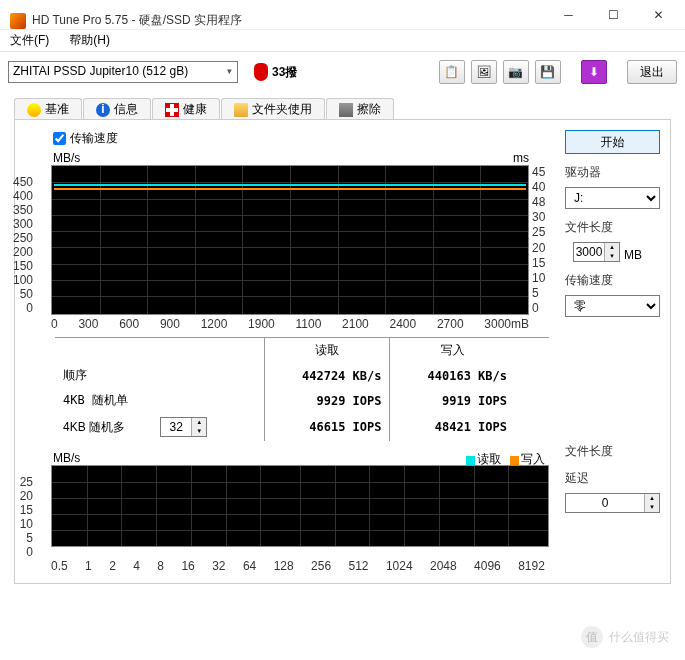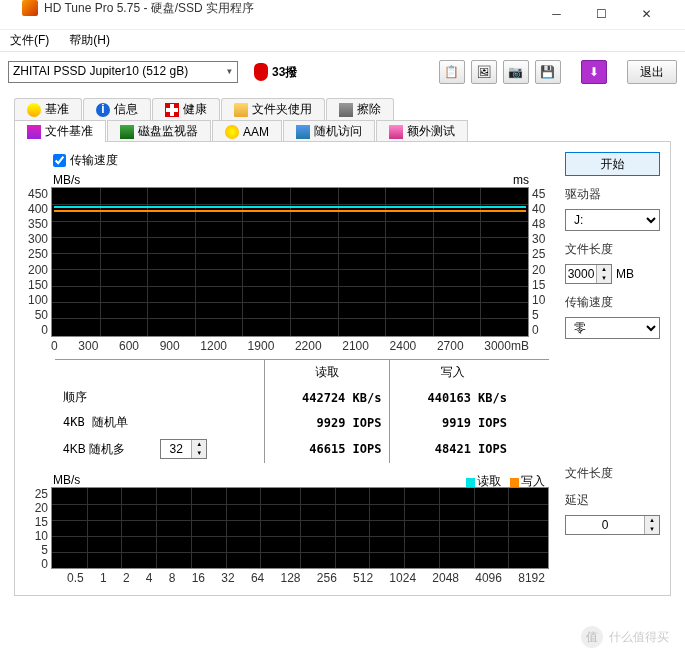--- a/index.html
+++ b/index.html
@@ -1,17 +1,17 @@
 <!DOCTYPE html>
 <html><head>
 <meta charset="utf-8">
 <style>
 * { box-sizing: border-box; margin: 0; padding: 0; font-family: "Microsoft YaHei", Tahoma, sans-serif; font-size: 12px; }
 body { background: #fff; width: 685px; height: 660px; overflow: hidden; }
-.titlebar { height: 30px; background: #fff; display: flex; align-items: flex-start; padding: 0 16px; border-bottom: 1px solid #eee;}
+.titlebar { height: 30px; background: #fff; display: flex; align-items: flex-end; padding: 0 4px; border-bottom: 1px solid #eee;}
 .titlebar .app-icon { width: 16px; height: 16px; margin: 0 6px; background: linear-gradient(135deg,#f90,#c30); border-radius: 2px;}
 .titlebar .title { flex: 1; color: #333; }
 .titlebar .winbtn { width: 45px; height: 28px; display: flex; align-items: center; justify-content: center; color: #333;}
 .menubar { height: 22px; display: flex; align-items: center; padding: 0 4px; gap: 8px; border-bottom: 1px solid #e5e5e5;}
 .menubar span { padding: 2px 6px; }
 .toolbar { height: 40px; display: flex; align-items: center; padding: 4px 8px; gap: 6px;}
 .drive-select { width: 230px; height: 22px; border: 1px solid #7a7a7a; font-family: monospace; padding: 2px 18px 2px 4px; background: #fff; position: relative;}
 .drive-select::after { content: "▾"; position: absolute; right: 4px; top: 2px; color: #555;}
 .temp { display: flex; align-items: center; gap: 4px; margin-left: 10px;}
 .temp-icon { width: 14px; height: 18px; background: linear-gradient(#d00,#d00); border-radius: 6px 6px 8px 8px; position: relative;}
@@ -38,36 +38,36 @@
 .ico-rand{background:linear-gradient(#59e,#27a);}
 .ico-extra{background:linear-gradient(#f8c,#c38);}
 .panel { border: 1px solid #ccc; background: #fff; margin-top: -1px; padding: 10px; position: relative; z-index:1;}
 .row1-split { display: flex; gap: 16px;}
 .graph-col { flex: 1;}
 .side-col { width: 95px; display: flex; flex-direction: column; gap: 6px;}
 .cb { display: flex; align-items: center; gap: 4px; margin: 0 0 4px 28px;}
 input[type=checkbox]{width:13px;height:13px;}
 .chart-hdr { display: flex; justify-content: space-between; padding: 0 20px 0 28px; font-size:11px;}
 .chart-wrap { display: flex; }
-.yaxis { width: 26px; display: flex; flex-direction: column; justify-content: space-between; align-items: flex-end; padding-right: 3px; font-size: 10px; color:#333;}
+.yaxis { width: 26px; display: flex; flex-direction: column; justify-content: space-between; align-items: flex-end; padding-right: 18px; font-size: 10px; color:#333;margin-top:10px;}
 .y2axis { width: 20px; display: flex; flex-direction: column; justify-content: space-between; align-items: flex-start; padding-left: 3px; font-size: 10px; color:#333;}
 .chart { flex: 1; height: 150px; background: #000; position: relative; border:1px solid #888;}
 .chart.sm { height: 82px;}
 .grid-v,.grid-h{position:absolute;background:#333;}
 .grid-v{width:1px;top:0;bottom:0;}
 .grid-h{height:1px;left:0;right:0;}
 .trace{position:absolute;height:2px;left:2px;right:2px;}
 .trace.cyan{background:#00e5e5;top:18px;}
 .trace.orange{background:#ff8c00;top:22px;}
 .xaxis { display: flex; justify-content: space-between; padding: 2px 0 0 0; margin-left:26px;margin-right:20px; font-size:10px; color:#333;}
-.xaxis.sm{margin-left:42px;margin-right:4px;}
+.xaxis.sm{margin-left:26px;margin-right:4px;}
 .btn-start { width: 100%; height: 24px; border: 1px solid #0078d7; background: #e5f1fb;}
 .side-lbl { color:#333; margin-top:4px;}
 .side-select { width: 100%; height: 22px; border:1px solid #7a7a7a; padding:0 4px; background:#fff;}
-.side-row { display:flex; gap:4px; align-items:center;}
+.side-row { display:flex; gap:4px; align-items:flex-end;margin-left:8px;}
 .results { margin: 6px 0 10px 30px; border-top:1px solid #999;}
 .results table { width: 460px; border-collapse: collapse;}
 .results td { padding: 4px 8px; font-family:"SimSun",monospace;}
 .results td.rv { text-align: right; font-weight: bold; border-left:1px solid #999;}
 .results td.hd { text-align: center; border-bottom:0; border-left:1px solid #999;}
 .legend2{position:absolute;right:4px;top:-14px;font-size:10px;}
 .legend2 .sw{display:inline-block;width:9px;height:9px;margin:0 2px 0 6px;vertical-align:middle;}
 .watermark{position:absolute;right:16px;bottom:12px;color:#ccc;font-size:16px;display:flex;align-items:center;gap:6px;pointer-events:none;}
 .watermark .wm-icon{width:22px;height:22px;border-radius:50%;background:#eee;color:#bbb;text-align:center;line-height:22px;}
 .spinner-wrap{display:inline-flex;border:1px solid #7a7a7a;height:20px;align-items:center;}
@@ -122,42 +122,20 @@
         <span class="tab-icon ico-health"></span>
         <span>健康</span>
       </div>
     <div class="tab">
         <span class="tab-icon ico-folder"></span>
         <span>文件夹使用</span>
       </div>
     <div class="tab">
         <span class="tab-icon ico-erase"></span>
         <span>擦除</span>
-      </div>
-  </div>
-  <div class="tabs" style="width:100%;">
-    <div class="tab row2 sel">
-        <span class="tab-icon ico-file"></span>
-        <span>文件基准</span>
-      </div>
-    <div class="tab row2">
-        <span class="tab-icon ico-mon"></span>
-        <span>磁盘监视器</span>
-      </div>
-    <div class="tab row2">
-        <span class="tab-icon ico-aam"></span>
-        <span>AAM</span>
-      </div>
-    <div class="tab row2">
-        <span class="tab-icon ico-rand"></span>
-        <span>随机访问</span>
-      </div>
-    <div class="tab row2">
-        <span class="tab-icon ico-extra"></span>
-        <span>额外测试</span>
       </div>
   </div>
 
   <div class="panel">
 
     <div class="row1-split">
       <div class="graph-col">
         <label class="cb">
           <input type="checkbox" checked="" style="">
           <span>传输速度</span>
@@ -213,21 +191,21 @@
               <span>0</span>
             </div>
         </div>
         <div class="xaxis">
             <span>0</span>
             <span>300</span>
             <span>600</span>
             <span>900</span>
             <span>1200</span>
             <span>1900</span>
-            <span>2200</span>
+            <span>1100</span>
             <span>2100</span>
             <span>2400</span>
             <span>2700</span>
             <span>3000mB</span>
           </div>
 
         <div class="results">
           <table>
             <tbody>
                 <tr>

